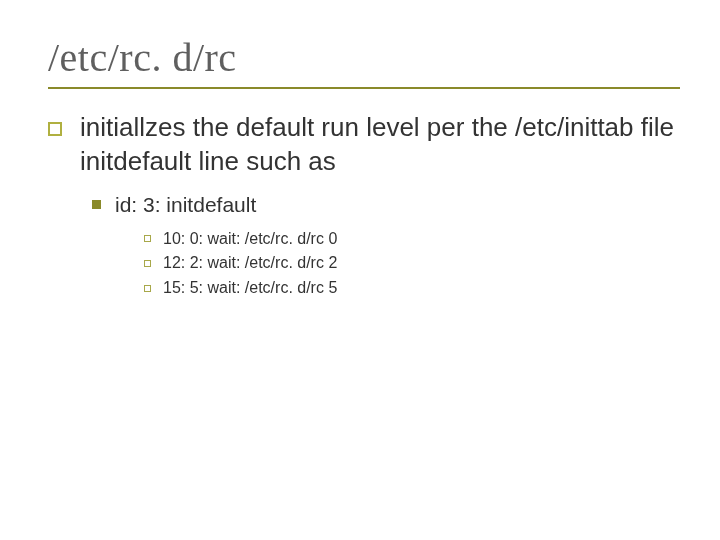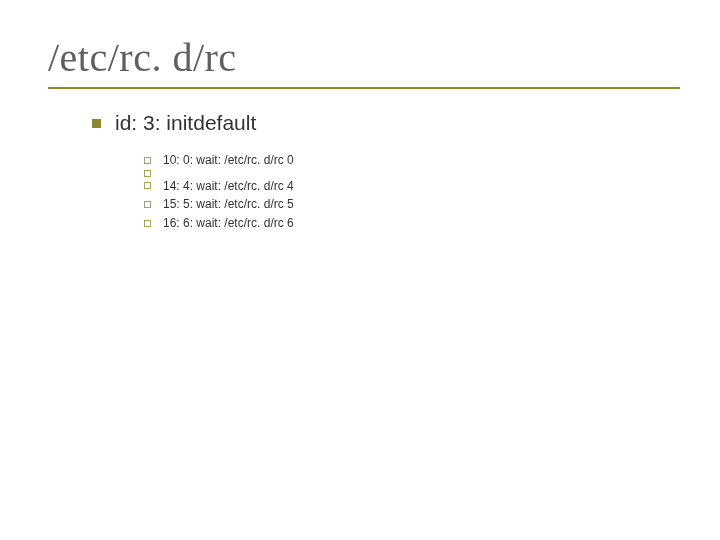--- a/index.html
+++ b/index.html
@@ -47,37 +47,37 @@
     border: 2px solid #b0b040;
     box-sizing: border-box;
     margin-top: 11px;
     margin-right: 12px;
     flex: none;
   }
   .lvl2 {
     font-size: 21px;
     color: #333;
     margin-left: 44px;
-    margin-bottom: 16px;
+    margin-bottom: 10px;
   }
   .lvl2-row {
     display: flex;
     align-items: center;
   }
   .bullet-sq-solid {
     display: inline-block;
     width: 9px;
     height: 9px;
     background: #8a8a2a;
     margin-right: 14px;
     flex: none;
   }
   .lvl3-list {
     margin-left: 96px;
-    font-size: 12px;
+    font-size: 16px;
     color: #333;
     line-height: 1.55;
     font-family: Verdana, Geneva, sans-serif;
   }
   .lvl3-row {
     display: flex;
     align-items: center;
   }
   .bullet-sq-mini {
     display: inline-block;
@@ -90,41 +90,38 @@
   }
 </style>
 </head>
 <body>
 
 <div class="slide">
 
   <h1 class="title">/etc/rc. d/rc</h1>
   <hr class="title-rule">
 
+  <div class="lvl1-row">
+    <span class="bullet-sq-open"></span>
+    <div class="lvl1">initiallzes the default run level per the /etc/inittab file initdefault line such as</div>
+  </div>
 
   <div class="lvl2-row lvl2">
     <span class="bullet-sq-solid"></span>
     <span>id: 3: initdefault</span>
   </div>
 
   <div class="lvl3-list">
     <div class="lvl3-row">
       <span class="bullet-sq-mini"></span>
       <span>10: 0: wait: /etc/rc. d/rc 0</span>
     </div>
     <div class="lvl3-row">
       <span class="bullet-sq-mini"></span>
-    </div>
-    <div class="lvl3-row">
-      <span class="bullet-sq-mini"></span>
-      <span>14: 4: wait: /etc/rc. d/rc 4</span>
+      <span>12: 2: wait: /etc/rc. d/rc 2</span>
     </div>
     <div class="lvl3-row">
       <span class="bullet-sq-mini"></span>
       <span>15: 5: wait: /etc/rc. d/rc 5</span>
-    </div>
-    <div class="lvl3-row">
-      <span class="bullet-sq-mini"></span>
-      <span>16: 6: wait: /etc/rc. d/rc 6</span>
     </div>
   </div>
 
 </div>
 
 </body></html>

